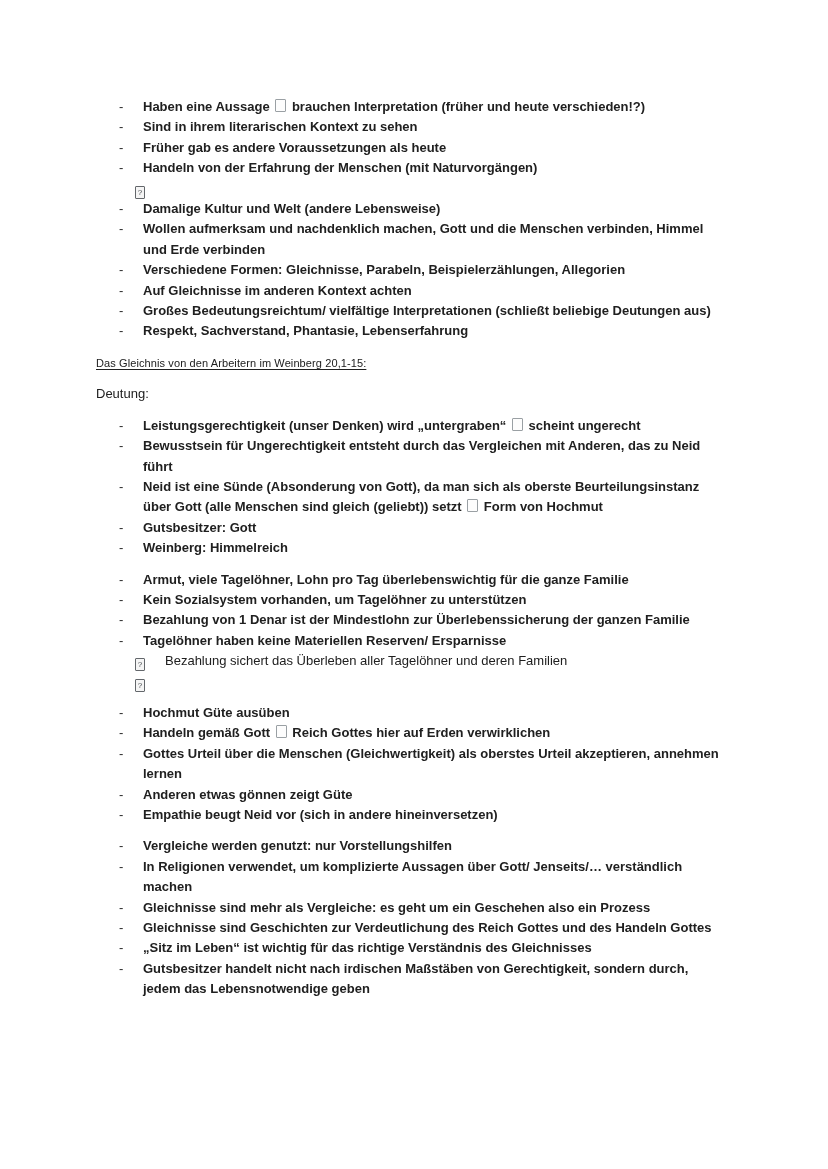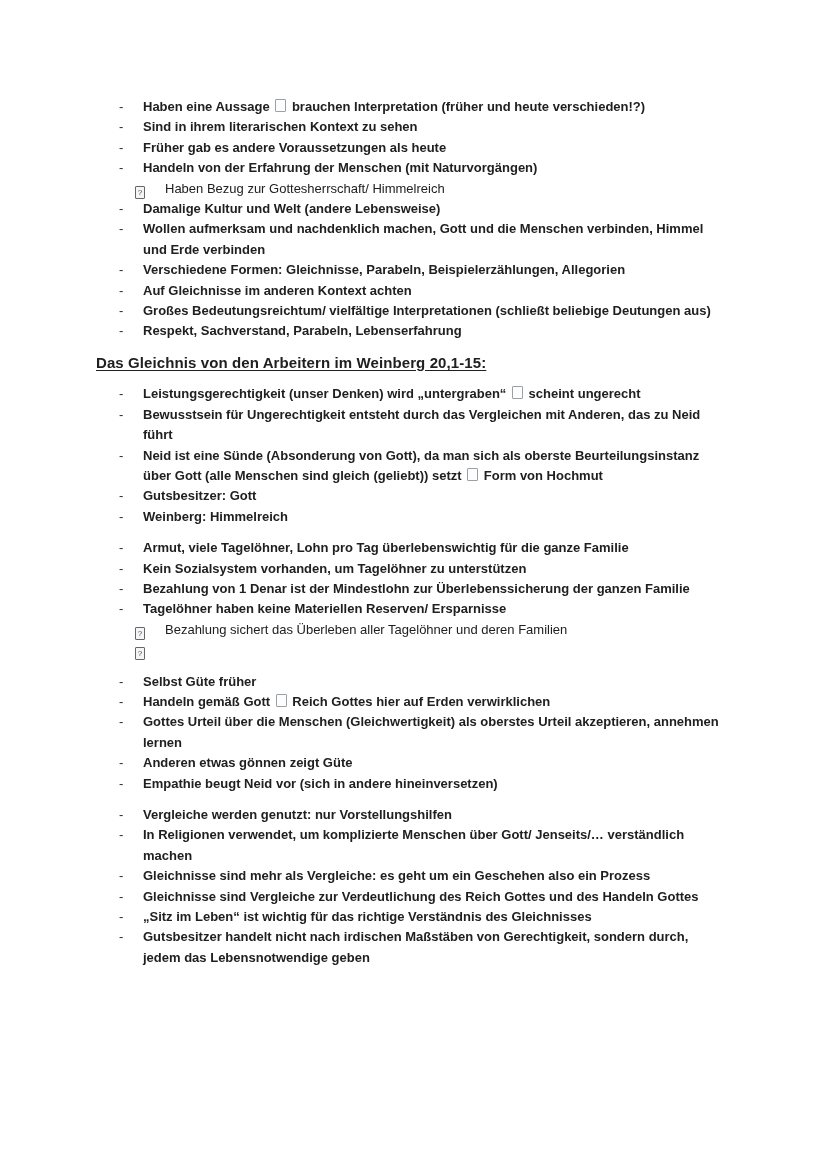--- a/index.html
+++ b/index.html
@@ -18,26 +18,25 @@
   }
   .page {
     box-sizing: border-box;
     width: 828px;
     height: 1169px;
     padding: 97px 96px 40px 96px;
     background: #ffffff;
   }
   .heading {
     line-height: 20.4px;
-    font-size: 15px;
+    font-size: 11px;
     text-decoration: underline;
     text-underline-offset: 2px;
     margin: 5px 0 11px 0;
     letter-spacing: 0.1px;
-    font-weight: bold;
   }
   .sublabel {
     line-height: 20.4px;
     margin: 0 0 11px 0;
   }
   .list {
     margin: 0 0 11px 0;
   }
   .li {
     display: flex;
@@ -93,21 +92,20 @@
       <div class="li l1">
         <span class="marker">-</span>
         <span class="text">Früher gab es andere Voraussetzungen als heute</span>
       </div>
       <div class="li l1">
         <span class="marker">-</span>
         <span class="text">Handeln von der Erfahrung der Menschen (mit Naturvorgängen)</span>
       </div>
       <div class="li l2">
         <span class="marker"><span class="tofu-box">?</span></span>
-        <span class="text">Haben Bezug zur Gottesherrschaft/ Himmelreich</span>
       </div>
       <div class="li l1">
         <span class="marker">-</span>
         <span class="text">Damalige Kultur und Welt (andere Lebensweise)</span>
       </div>
       <div class="li l1">
         <span class="marker">-</span>
         <span class="text">Wollen aufmerksam und nachdenklich machen, Gott und die Menschen verbinden, Himmel und Erde verbinden</span>
       </div>
       <div class="li l1">
@@ -117,24 +115,25 @@
       <div class="li l1">
         <span class="marker">-</span>
         <span class="text">Auf Gleichnisse im anderen Kontext achten</span>
       </div>
       <div class="li l1">
         <span class="marker">-</span>
         <span class="text">Großes Bedeutungsreichtum/ vielfältige Interpretationen (schließt beliebige Deutungen aus)</span>
       </div>
       <div class="li l1">
         <span class="marker">-</span>
-        <span class="text">Respekt, Sachverstand, Parabeln, Lebenserfahrung</span>
+        <span class="text">Respekt, Sachverstand, Phantasie, Lebenserfahrung</span>
       </div>
     </div>
     <div class="heading">Das Gleichnis von den Arbeitern im Weinberg 20,1-15:</div>
+    <div class="sublabel">Deutung:</div>
     <div class="list">
       <div class="li l1">
         <span class="marker">-</span>
         <span class="text">Leistungsgerechtigkeit (unser Denken) wird „untergraben“ <span class="ph-box"></span> scheint ungerecht</span>
       </div>
       <div class="li l1">
         <span class="marker">-</span>
         <span class="text">Bewusstsein für Ungerechtigkeit entsteht durch das Vergleichen mit Anderen, das zu Neid führt</span>
       </div>
       <div class="li l1">
@@ -171,21 +170,21 @@
         <span class="marker"><span class="tofu-box">?</span></span>
         <span class="text">Bezahlung sichert das Überleben aller Tagelöhner und deren Familien</span>
       </div>
       <div class="li l2">
         <span class="marker"><span class="tofu-box">?</span></span>
       </div>
     </div>
     <div class="list">
       <div class="li l1">
         <span class="marker">-</span>
-        <span class="text">Selbst Güte früher</span>
+        <span class="text">Hochmut Güte ausüben</span>
       </div>
       <div class="li l1">
         <span class="marker">-</span>
         <span class="text">Handeln gemäß Gott <span class="ph-box"></span> Reich Gottes hier auf Erden verwirklichen</span>
       </div>
       <div class="li l1">
         <span class="marker">-</span>
         <span class="text">Gottes Urteil über die Menschen (Gleichwertigkeit) als oberstes Urteil akzeptieren, annehmen lernen</span>
       </div>
       <div class="li l1">
@@ -197,29 +196,29 @@
         <span class="text">Empathie beugt Neid vor (sich in andere hineinversetzen)</span>
       </div>
     </div>
     <div class="list">
       <div class="li l1">
         <span class="marker">-</span>
         <span class="text">Vergleiche werden genutzt: nur Vorstellungshilfen</span>
       </div>
       <div class="li l1">
         <span class="marker">-</span>
-        <span class="text">In Religionen verwendet, um komplizierte Menschen über Gott/ Jenseits/… verständlich machen</span>
+        <span class="text">In Religionen verwendet, um komplizierte Aussagen über Gott/ Jenseits/… verständlich machen</span>
       </div>
       <div class="li l1">
         <span class="marker">-</span>
         <span class="text">Gleichnisse sind mehr als Vergleiche: es geht um ein Geschehen also ein Prozess</span>
       </div>
       <div class="li l1">
         <span class="marker">-</span>
-        <span class="text">Gleichnisse sind Vergleiche zur Verdeutlichung des Reich Gottes und des Handeln Gottes</span>
+        <span class="text">Gleichnisse sind Geschichten zur Verdeutlichung des Reich Gottes und des Handeln Gottes</span>
       </div>
       <div class="li l1">
         <span class="marker">-</span>
         <span class="text">„Sitz im Leben“ ist wichtig für das richtige Verständnis des Gleichnisses</span>
       </div>
       <div class="li l1">
         <span class="marker">-</span>
         <span class="text">Gutsbesitzer handelt nicht nach irdischen Maßstäben von Gerechtigkeit, sondern durch, jedem das Lebensnotwendige geben</span>
       </div>
     </div>

